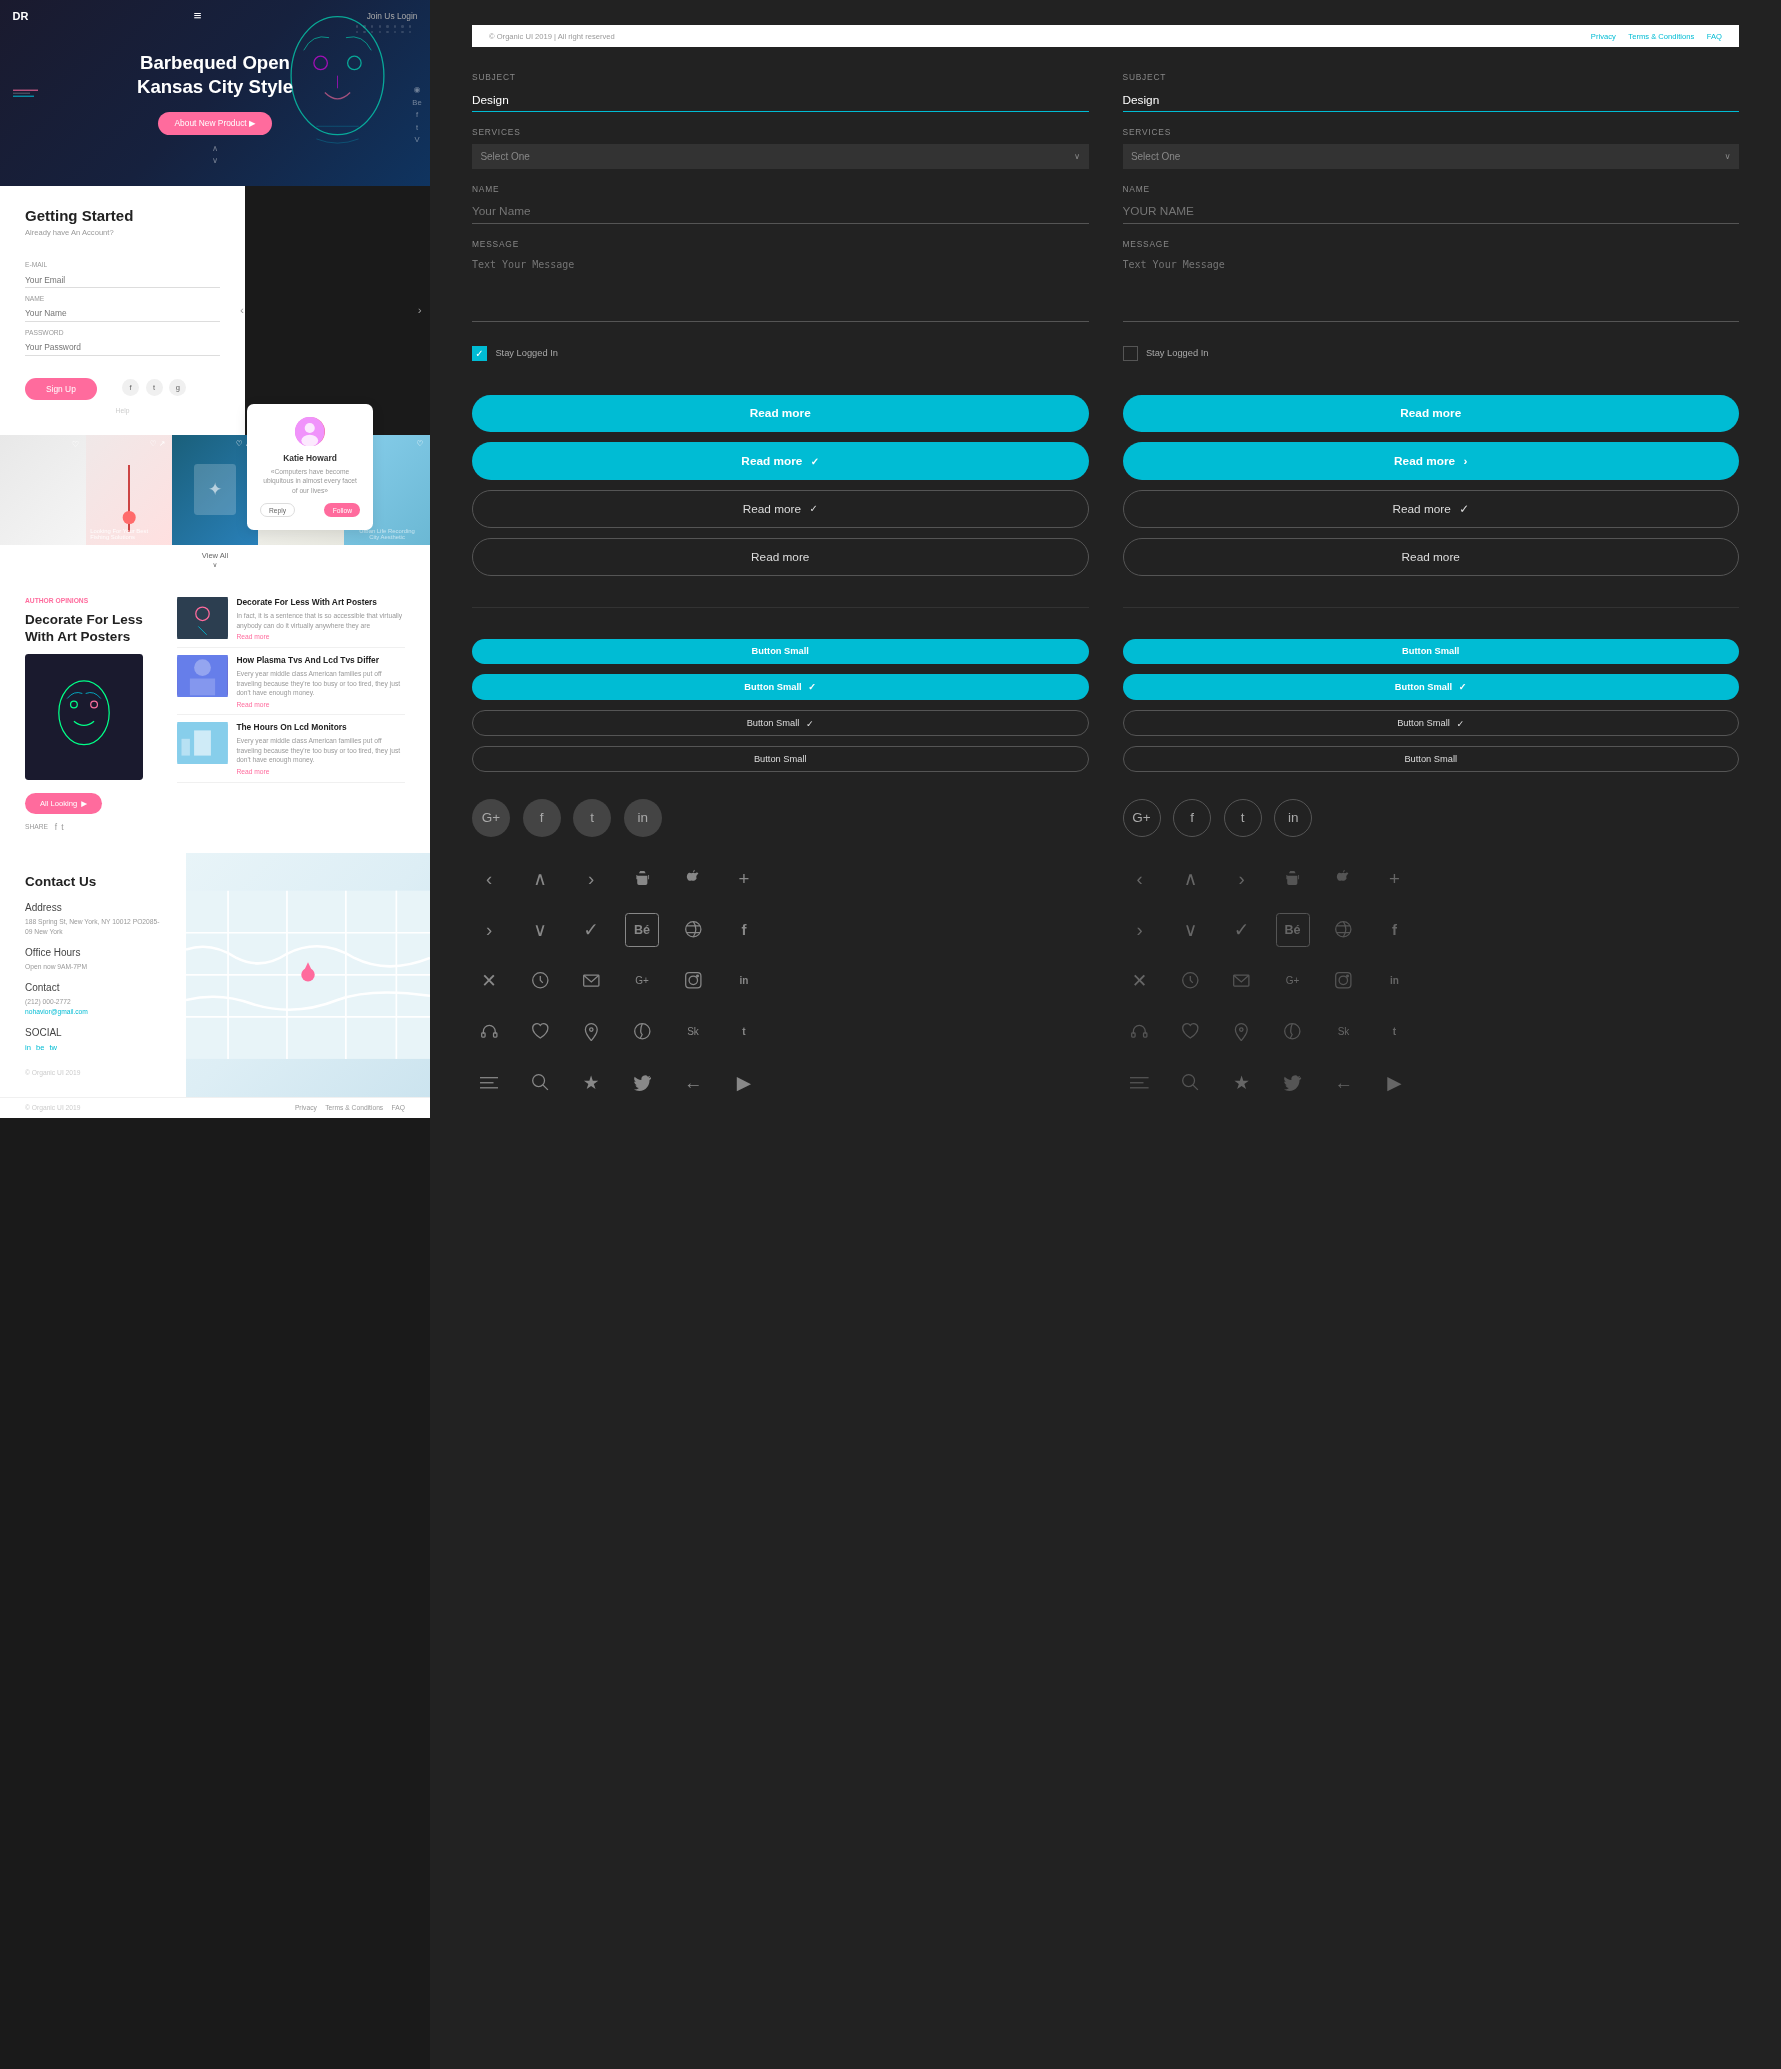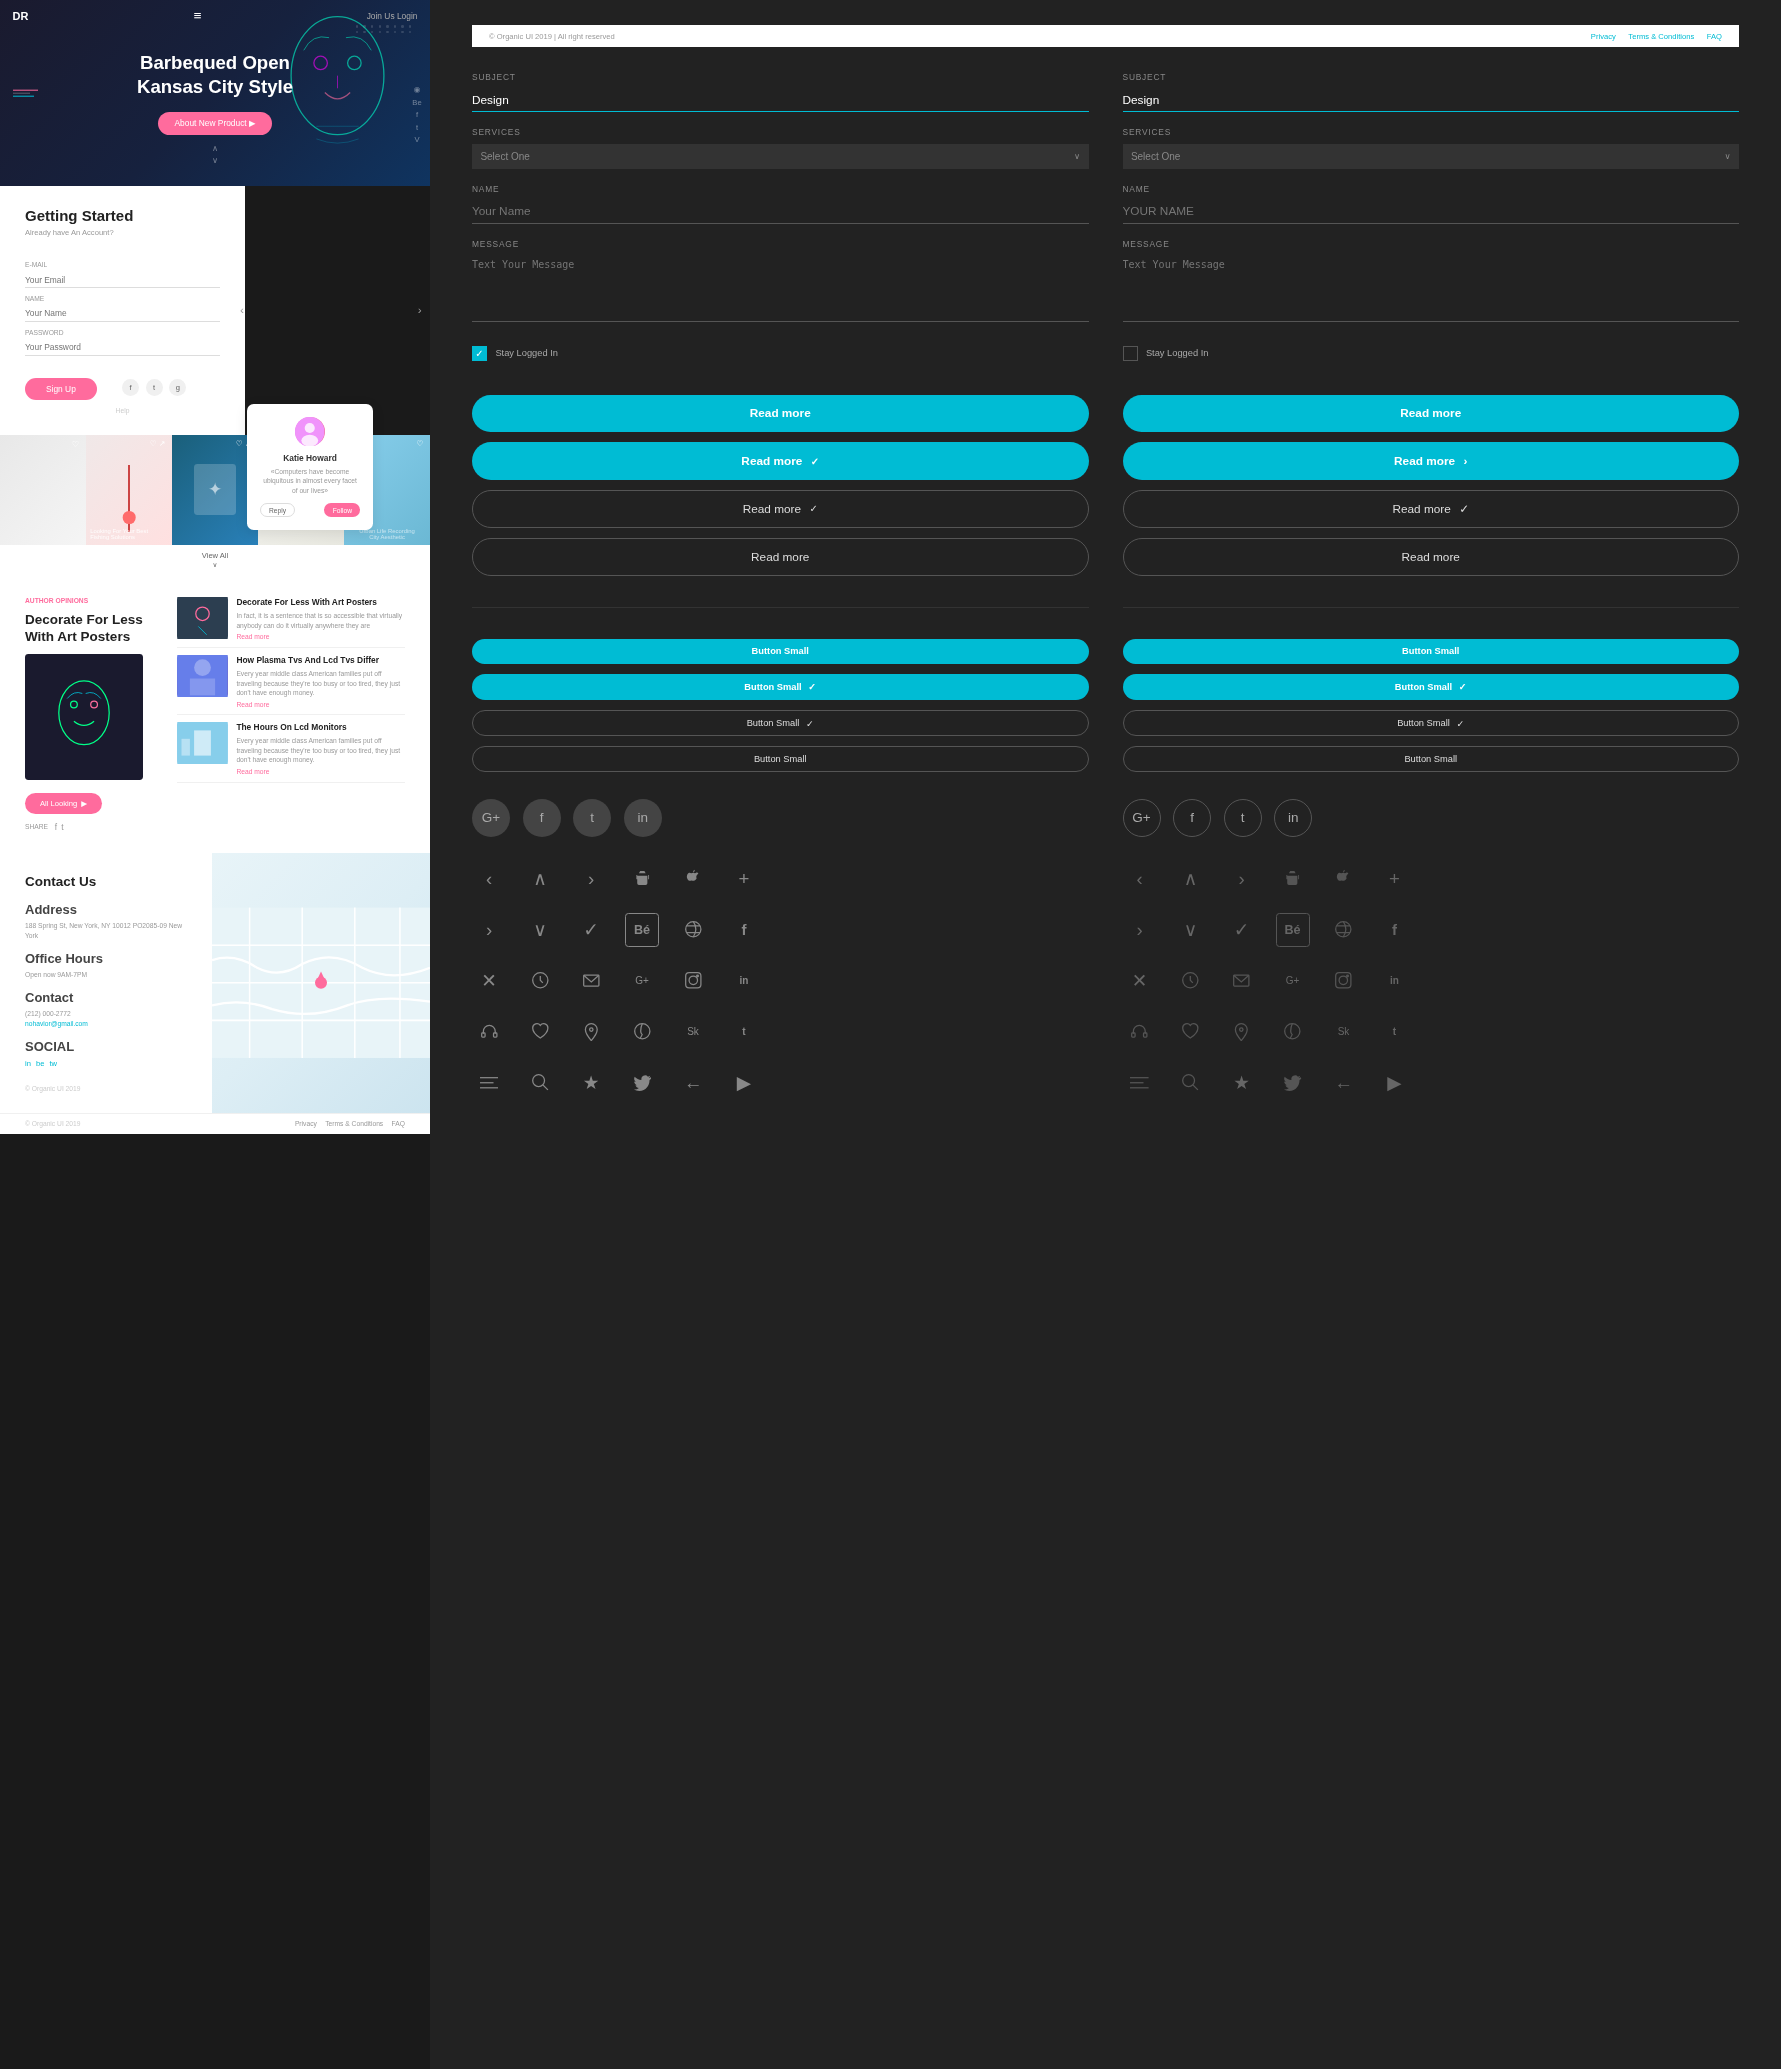--- a/index.html
+++ b/index.html
@@ -214,27 +214,27 @@
     .blog-item-title { font-size: 8.4px; font-weight: bold; color: #222; line-height: 1.3; margin-bottom: 3.4px; }
     .blog-item-text { font-size: 6.7px; color: #999; line-height: 1.4; }
     .blog-read-more { font-size: 6.7px; color: #ff6b9d; cursor: pointer; margin-top: 3.4px; display: block; }
 
     
     .contact-section {
       display: flex;
       background: white;
     }
     .contact-info {
-      width: 212px;
+      width: 186px;
       padding: 21px 25px;
       background: white;
     }
     .contact-title { font-size: 13.5px; font-weight: bold; color: #222; margin-bottom: 12.6px; }
     .contact-group { margin-bottom: 10px; }
-    .contact-group-label { font-size: 13px; font-weight: bold; color: #444; margin-bottom: 4.2px; }
+    .contact-group-label { font-size: 10px; font-weight: normal; color: #444; margin-bottom: 4.2px; }
     .contact-group-text { font-size: 6.7px; color: #999; line-height: 1.5; }
     .contact-social { display: flex; gap: 5px; margin-top: 4.2px; }
     .contact-social-link { font-size: 7.6px; color: #00bcd4; cursor: pointer; }
     .contact-footer { font-size: 6.7px; color: #ccc; margin-top: 17px; }
     .map-placeholder {
       flex: 1;
       background: linear-gradient(135deg, #e8f4f8 0%, #ddeef5 50%, #cce4ef 100%);
       position: relative;
       min-height: 169px;
     }

